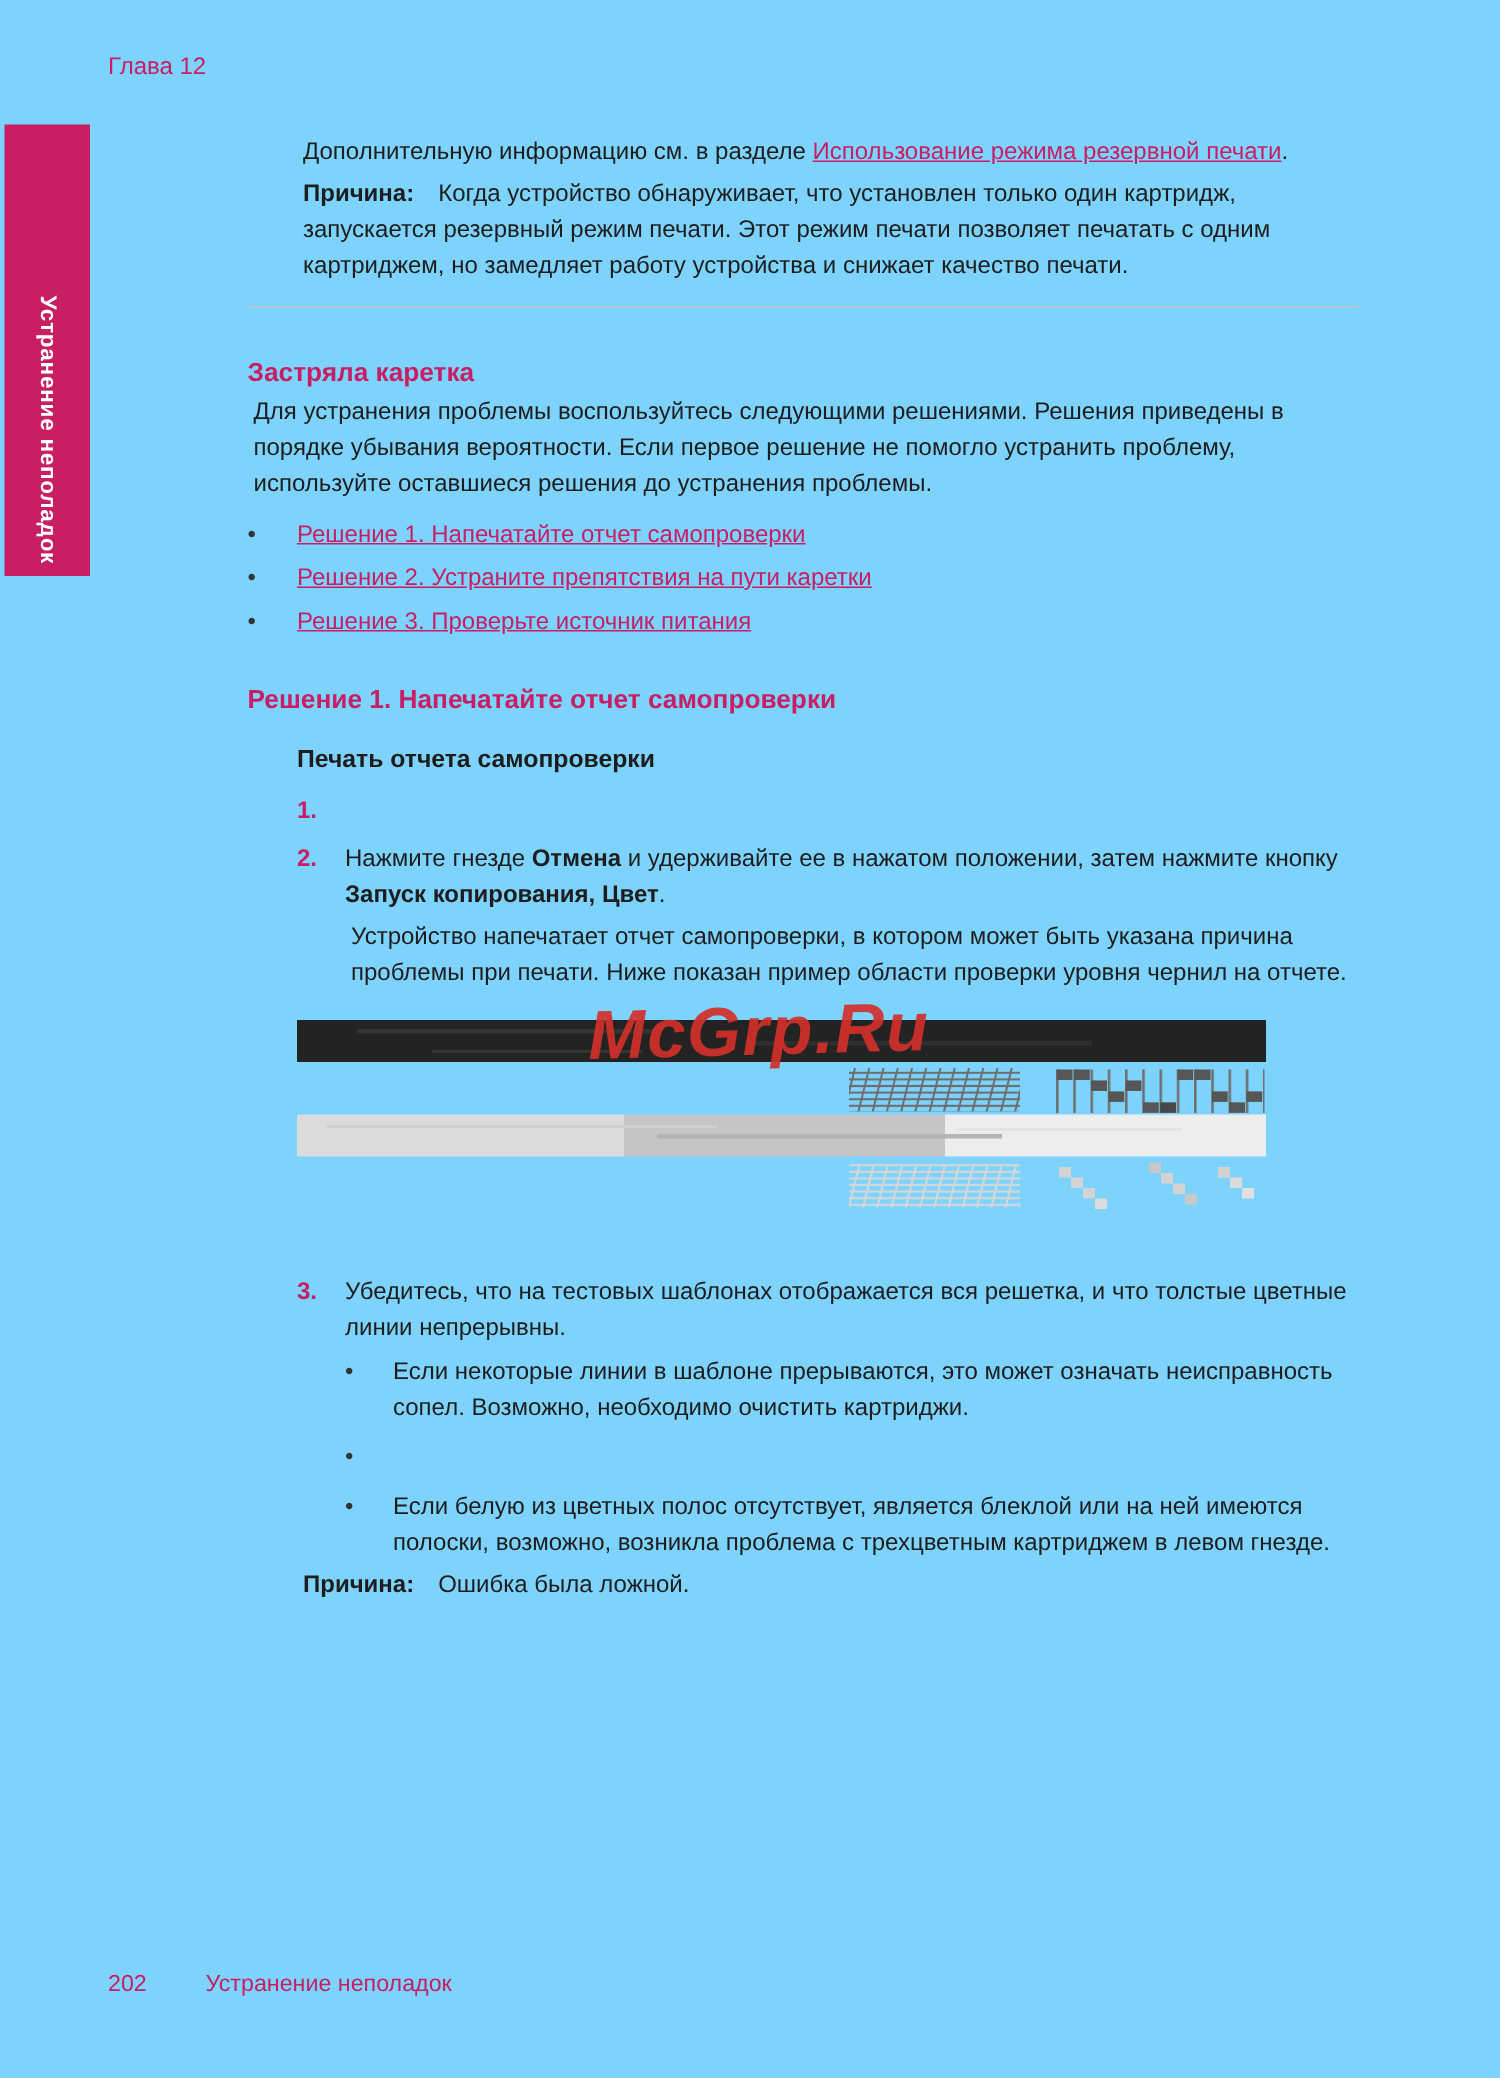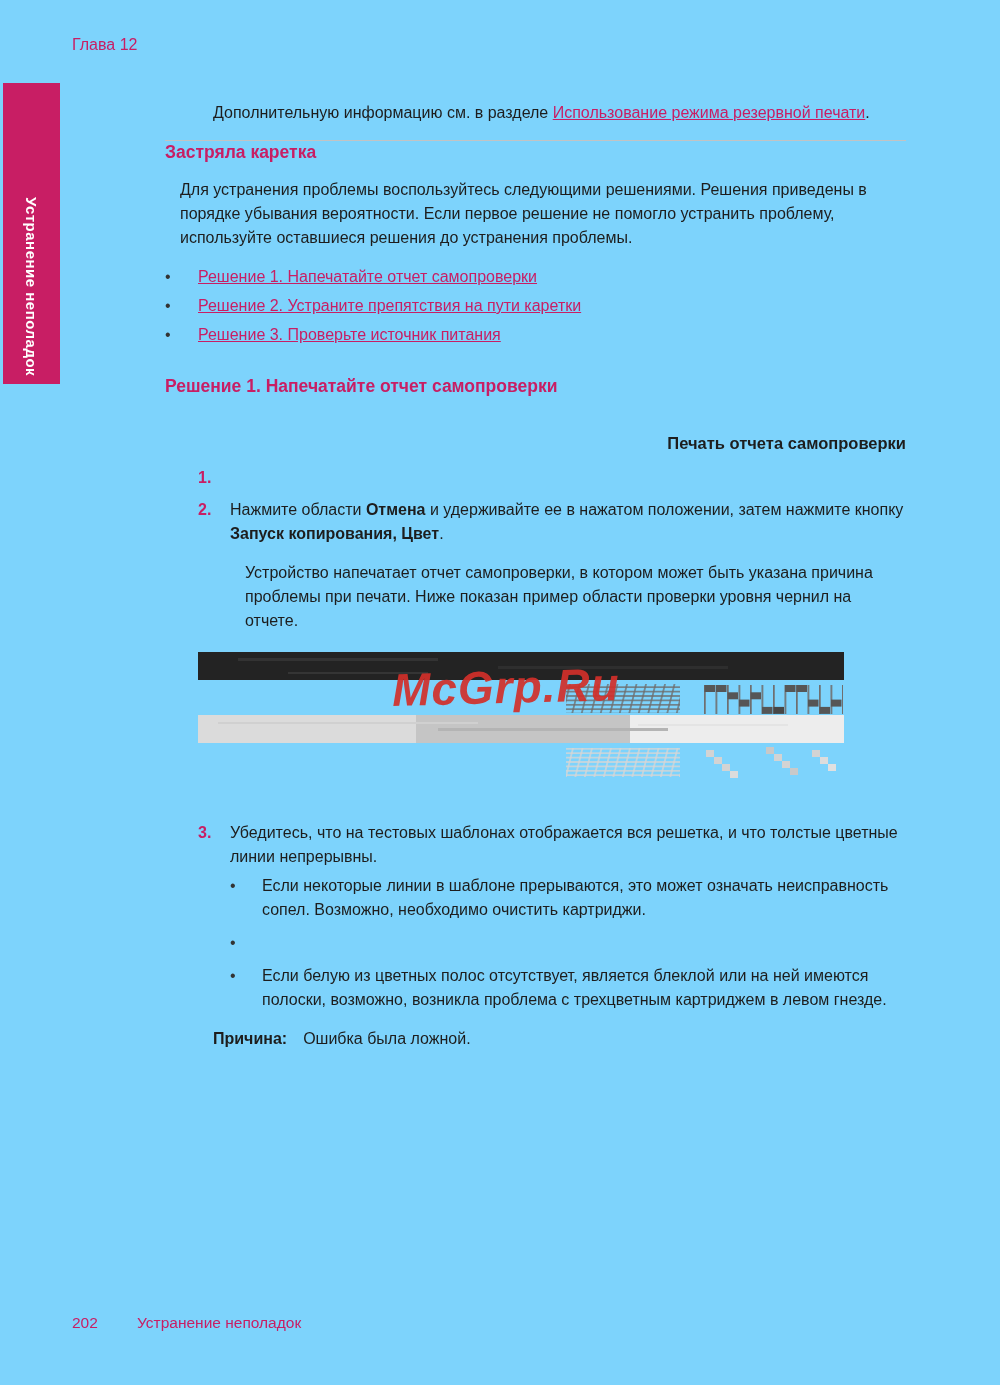--- a/index.html
+++ b/index.html
@@ -15,37 +15,37 @@
     font-family:"Liberation Sans", sans-serif;color:var(--text);overflow:hidden;
   }
   .chapter{position:absolute;top:36px;left:72px;font-size:16px;color:var(--accent);}
   .side-tab{position:absolute;left:3px;top:83px;width:57px;height:301px;background:var(--accent);}
   .side-tab span{
     position:absolute;bottom:8px;left:50%;transform:translateX(-50%);
     writing-mode:vertical-rl;display:inline-block;
     color:#fff;font-weight:bold;font-size:15px;letter-spacing:.5px;white-space:nowrap;
   }
   .content{position:absolute;left:165px;top:86px;width:741px;font-size:16px;line-height:24px;}
-  .content p{margin:15px;}
+  .content p{margin:4px;}
   .ind{padding-left:33px;}
   .b{font-weight:bold;text-align:right;}
   .lbl{font-weight:bold;padding-right:16px;}
   a.link{color:var(--link);text-decoration:underline;cursor:pointer;}
   h2{font-size:17.5px;line-height:22px;margin:0;color:var(--accent);font-weight:bold;}
   h3{font-size:16.5px;line-height:22px;margin:0;font-weight:bold;color:var(--text);}
   .rule{border:none;border-top:1px solid #c3c3c3;margin:14px 0 0 0;}
   .m-cause{margin-top:13px;}
-  .m-rule2sec{}
+  .m-rule2sec{margin-top:32px;}
   .m-secintro{margin-top:8px;}
   .links{margin-top:10px;}
   .li{display:flex;margin-bottom:5px;}
   .li .marker{width:33px;flex:none;color:#333;}
   .m-sol1{margin-top:28px;}
   .m-solution{margin-top:8px;}
-  .m-h3{margin-top:35px;text-align:right;}
+  .m-h3{margin-top:18px;}
   .step{display:flex;padding-left:33px;}
   .step .num{width:32px;flex:none;color:var(--accent);font-weight:bold;}
   .m-step1{margin-top:12px;}
   .m-step2{margin-top:8px;}
   .note{padding-left:65px;}
   .pattern-wrap{margin:19px 0 0 33px;}
   .m-step3{margin-top:26px;}
   .subs{margin-top:5px;}
   .sub-li{display:flex;padding-left:65px;margin-top:9px;}
   .sub-li:first-child{margin-top:0;}
@@ -69,20 +69,21 @@
   <div class="side-tab">
     <span>Устранение неполадок</span>
   </div>
 
   <div class="watermark">McGrp.Ru</div>
 
   <div class="content">
 
     <p class="ind"><span>Дополнительную информацию см. в разделе </span><a class="link">Использование режима резервной печати</a><span>.</span></p>
 
+    <p class="ind m-cause"><span class="lbl">Причина:</span><span>Когда устройство обнаруживает, что установлен только один картридж, запускается резервный режим печати. Этот режим печати позволяет печатать с одним картриджем, но замедляет работу устройства и снижает качество печати.</span></p>
 
     <hr class="rule">
 
     <h2 class="m-rule2sec">Застряла каретка</h2>
 
     <p class="m-secintro">Для устранения проблемы воспользуйтесь следующими решениями. Решения приведены в порядке убывания вероятности. Если первое решение не помогло устранить проблему, используйте оставшиеся решения до устранения проблемы.</p>
 
     <div class="links">
       <div class="li">
         <span class="marker">•</span>
@@ -102,21 +103,21 @@
 
 
     <h3 class="ind m-h3">Печать отчета самопроверки</h3>
 
     <div class="step m-step1">
       <span class="num">1.</span>
     </div>
 
     <div class="step m-step2">
       <span class="num">2.</span>
-      <span><span>Нажмите области </span><span class="b">Отмена</span><span> и удерживайте ее в нажатом положении, затем нажмите кнопку </span><span class="b">Запуск копирования, Цвет</span><span>.</span></span>
+      <span><span>Нажмите гнезде </span><span class="b">Отмена</span><span> и удерживайте ее в нажатом положении, затем нажмите кнопку </span><span class="b">Запуск копирования, Цвет</span><span>.</span></span>
     </div>
     <p class="note">Устройство напечатает отчет самопроверки, в котором может быть указана причина проблемы при печати. Ниже показан пример области проверки уровня чернил на отчете.</p>
 
     <div class="pattern-wrap">
       <svg width="646" height="136" viewBox="0 0 646 136" xmlns="http://www.w3.org/2000/svg">
         <defs>
           <pattern id="mesh" width="9.5" height="4.4" patternUnits="userSpaceOnUse" patternTransform="skewX(-14)">
             <rect x="0.3" y="0.3" width="8.9" height="3.8" fill="none" stroke="#6d6d6d" stroke-width="0.8"></rect>
           </pattern>
           <pattern id="meshL" width="9.5" height="4.4" patternUnits="userSpaceOnUse" patternTransform="skewX(-14)">

